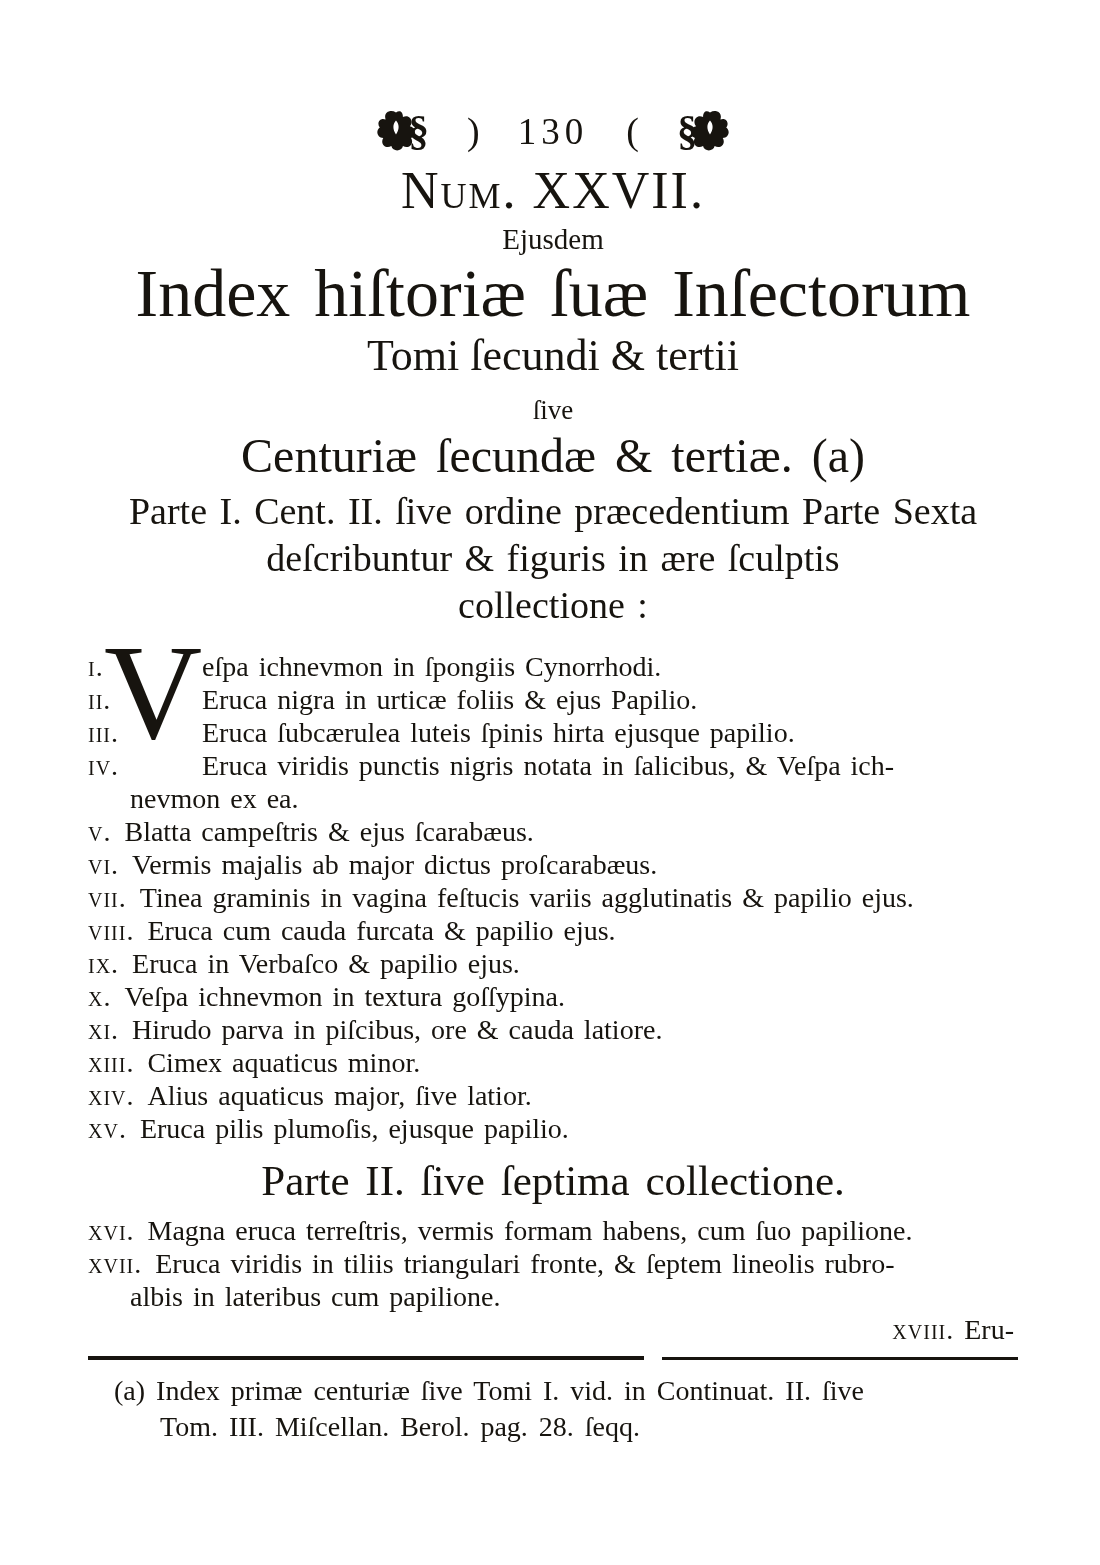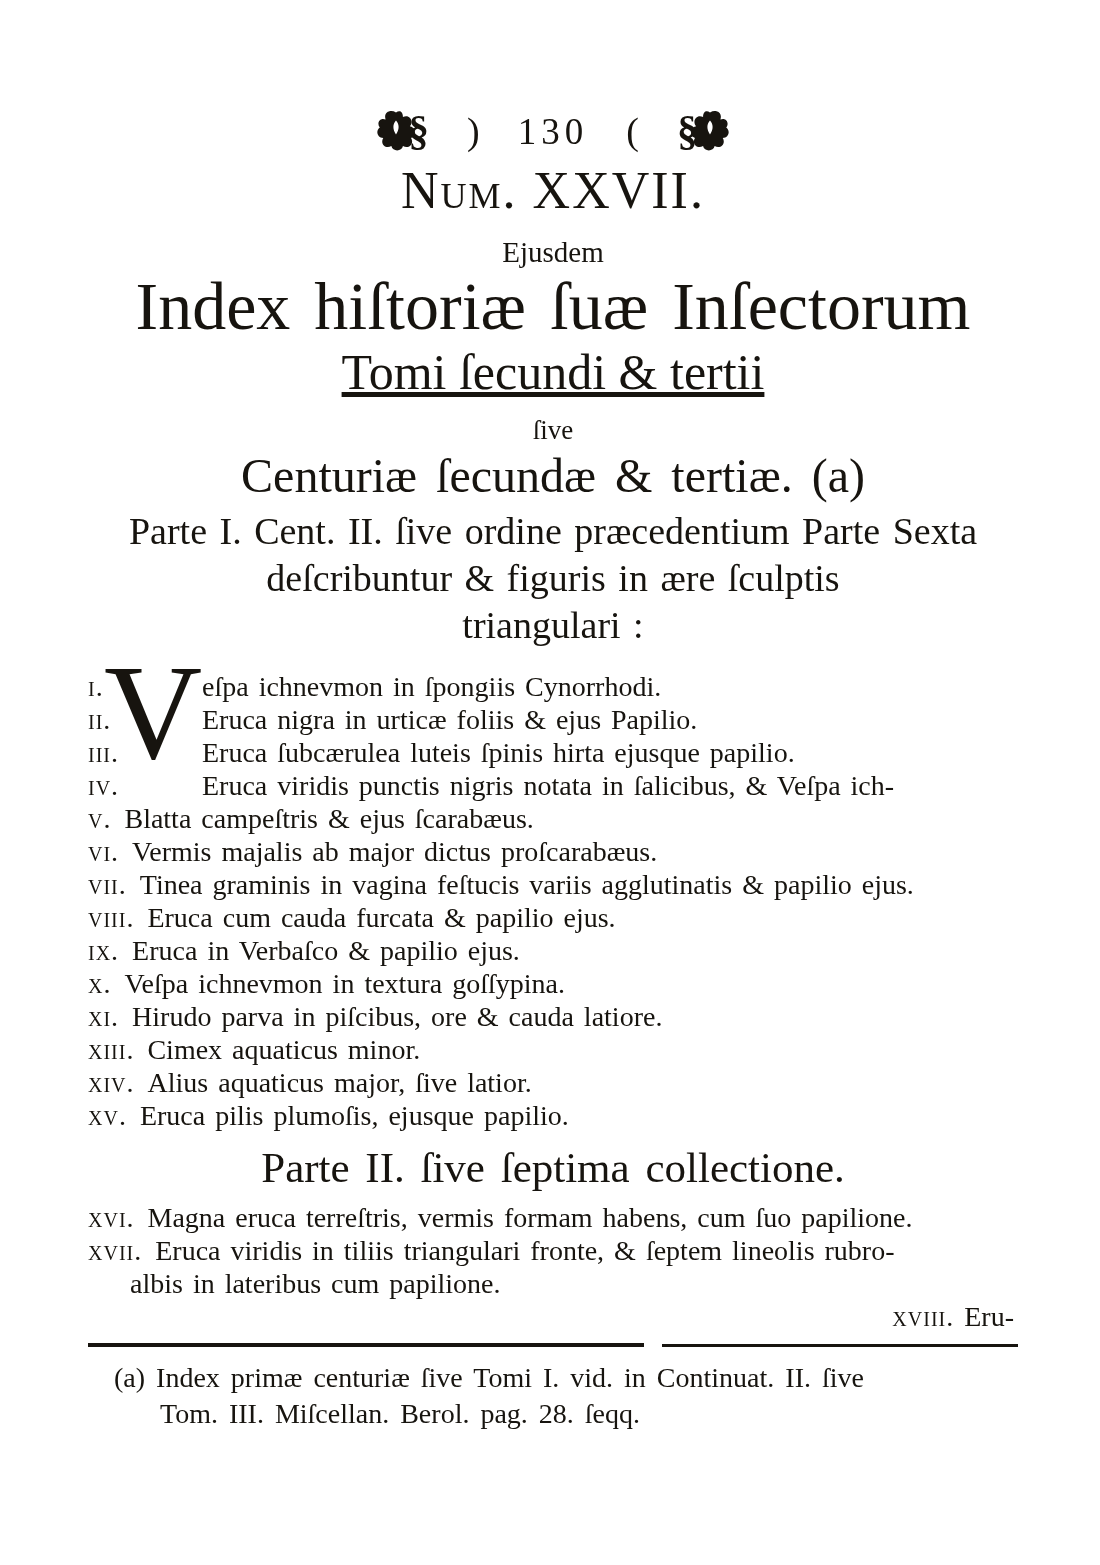--- a/index.html
+++ b/index.html
@@ -25,23 +25,23 @@
   .orn-group { display:flex; align-items:center; }
   .orn-group svg { display:block; }
   .sect { font-size:42px; font-weight:bold; line-height:1; }
   .orn-left .sect { margin-left:-8px; }
   .orn-right .sect { margin-right:-8px; }
   .hdr-paren { font-size:38px; line-height:1; }
   .hdr-num { font-size:37px; letter-spacing:5px; line-height:1; }
 
   
   .num-title { text-align:center; font-variant:small-caps; font-size:52px; line-height:1.1; margin-top:2px; letter-spacing:2px; }
-  .ejusdem   { text-align:center; font-size:29px; line-height:1.15; margin-top:17px; }
+  .ejusdem   { text-align:center; font-size:29px; line-height:1.15; margin-top:4px; }
   .main-title{ text-align:center; font-size:68px; line-height:1.03; margin-top:1px; word-spacing:7px; white-space:nowrap; }
-  .tomi      { text-align:center; font-size:50px; line-height:1.15; margin-top:3px;text-decoration:underline; }
+  .tomi      { text-align:center; font-size:44px; line-height:1.15; margin-top:3px; }
   .sive      { text-align:center; font-size:27px; line-height:1.1; margin-top:15px; }
   .centuriae { text-align:center; font-size:48px; line-height:1.12; margin-top:3px; word-spacing:7px; white-space:nowrap;font-family:Liberation Serif, serif; }
   .intro     { text-align:center; font-size:38px; line-height:1.24; margin-top:5px; word-spacing:3px; }
   .intro div { white-space:nowrap; }
 
   
   .list { position:relative; margin-top:21px; font-size:28px; word-spacing:3px; }
   .row  { position:relative; height:33px; line-height:33px; white-space:nowrap; }
   .num  { font-variant:small-caps; text-transform:lowercase; letter-spacing:1px; }
   .row.abs .txt { position:absolute; left:114px; top:0; }
@@ -93,21 +93,21 @@
 
     <div class="num-title">Num. XXVII.</div>
     <div class="ejusdem">Ejusdem</div>
     <div class="main-title">Index hiſtoriæ ſuæ Inſectorum</div>
     <div class="tomi">Tomi ſecundi &amp; tertii</div>
     <div class="sive">ſive</div>
     <div class="centuriae">Centuriæ ſecundæ &amp; tertiæ. (a)</div>
     <div class="intro">
       <div>Parte I. Cent. II. ſive ordine præcedentium Parte Sexta</div>
       <div>deſcribuntur &amp; figuris in ære ſculptis</div>
-      <div>triangulari :</div>
+      <div>collectione :</div>
     </div>
 
     <div class="list">
       <span class="dropcap">V</span>
 
       <div class="row abs">
         <span class="num">I.</span>
         <span class="txt">eſpa ichnevmon in ſpongiis Cynorrhodi.</span>
       </div>
       <div class="row abs">
@@ -115,20 +115,21 @@
         <span class="txt">Eruca nigra in urticæ foliis &amp; ejus Papilio.</span>
       </div>
       <div class="row abs">
         <span class="num">III.</span>
         <span class="txt">Eruca ſubcærulea luteis ſpinis hirta ejusque papilio.</span>
       </div>
       <div class="row abs">
         <span class="num">IV.</span>
         <span class="txt">Eruca viridis punctis nigris notata in ſalicibus, &amp; Veſpa ich-</span>
       </div>
+      <div class="wrap-row">nevmon ex ea.</div>
 
       <div class="row flow">
         <span class="num">V.</span><span class="txt">Blatta campeſtris &amp; ejus ſcarabæus.</span>
       </div>
       <div class="row flow">
         <span class="num">VI.</span><span class="txt">Vermis majalis ab major dictus proſcarabæus.</span>
       </div>
       <div class="row flow">
         <span class="num">VII.</span><span class="txt">Tinea graminis in vagina feſtucis variis agglutinatis &amp; papilio ejus.</span>
       </div>

